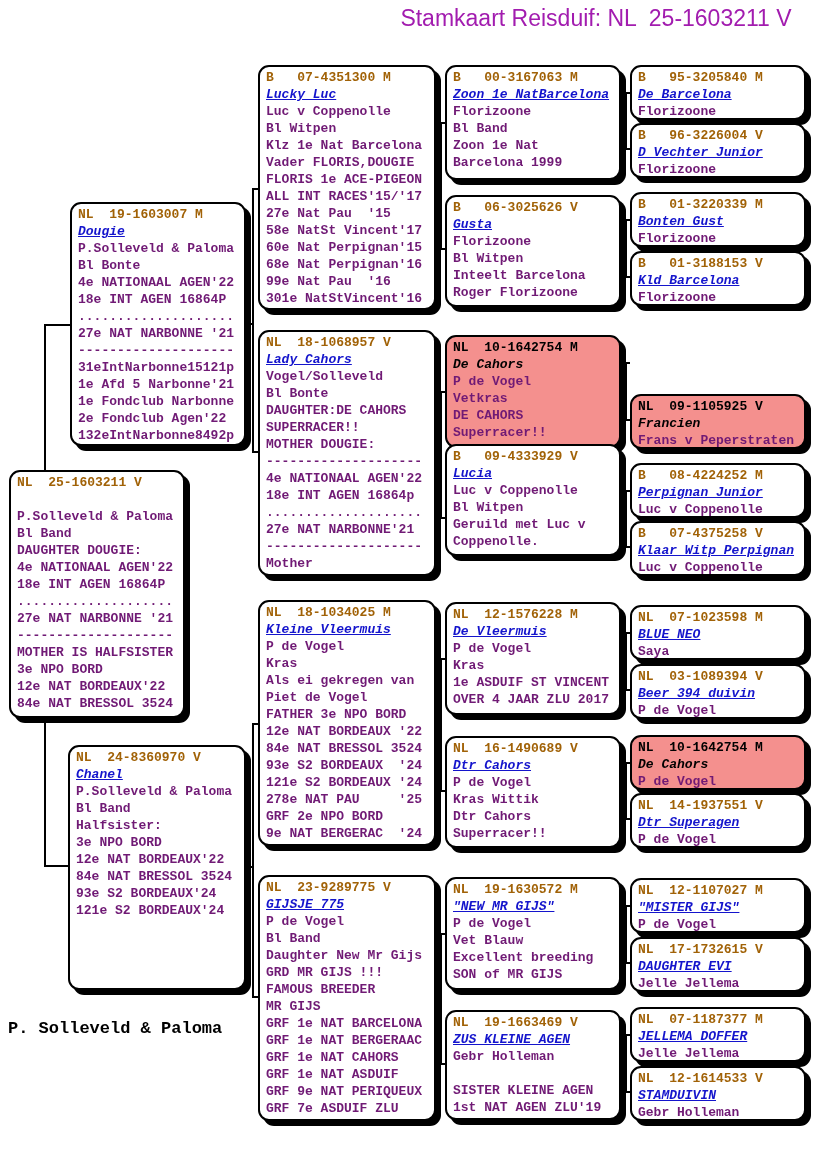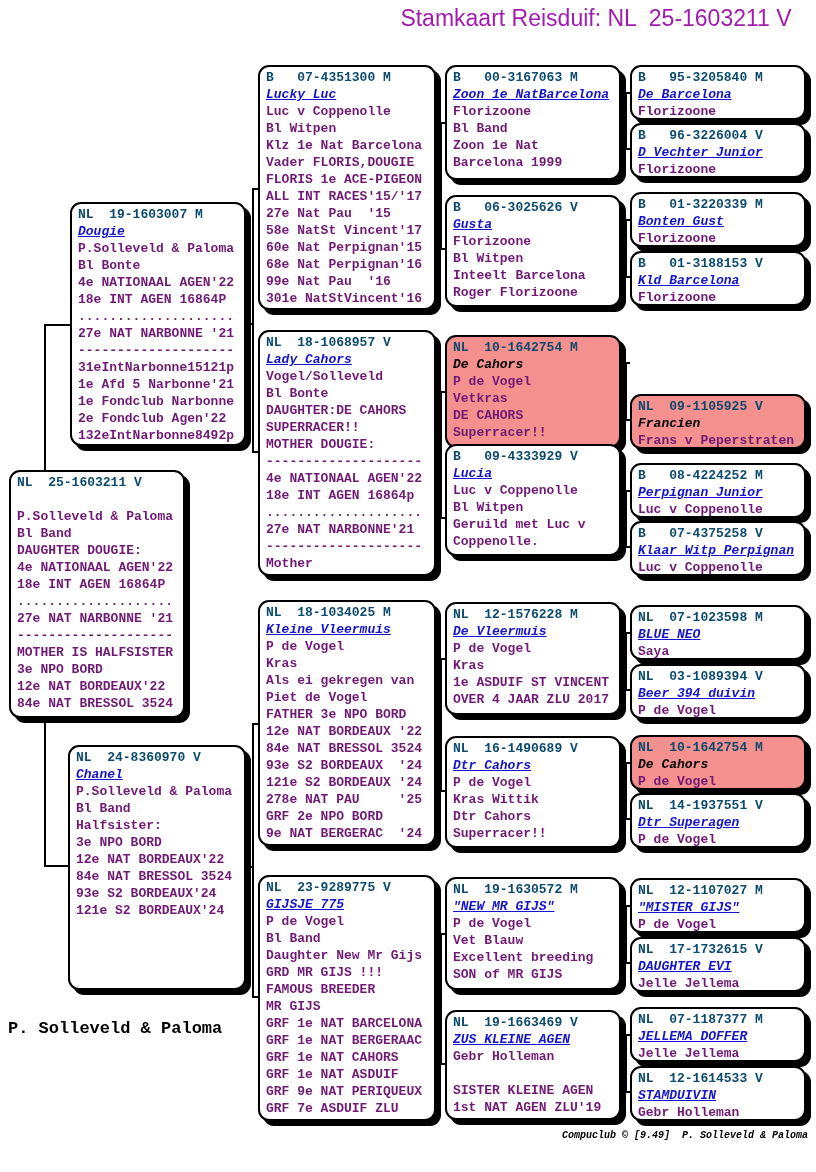--- a/index.html
+++ b/index.html
@@ -5,23 +5,23 @@
   html,body{margin:0;padding:0;background:#ffffff;}
   #card{position:relative;width:816px;height:1172px;background:#ffffff;overflow:hidden;
         font-family:"Liberation Mono","DejaVu Sans Mono",monospace;font-weight:bold;}
   #title{position:absolute;left:390px;top:5px;width:412px;text-align:center;
          font-family:"Liberation Sans","DejaVu Sans",sans-serif;font-weight:normal;
          font-size:23px;color:#a21caf;white-space:pre;}
   .pbox{position:absolute;background:#ffffff;border:2px solid #000;border-radius:11px;
         box-shadow:5px 5px 0 0 #000;padding:2px 6px;font-size:13px;line-height:17px;
         overflow:hidden;box-sizing:border-box;z-index:2;}
   .pbox.pink{background:#f4908e;}
-  .ring{color:#0c4a6e;white-space:pre;}
+  .ring{color:#a16207;white-space:pre;}
   .bname{color:#1414cc;font-style:italic;text-decoration:underline;white-space:pre;}
-  .pink .ring{color:#0c4a6e;}
+  .pink .ring{color:#000000;}
   .pink .bname{color:#000;text-decoration:none;}
   .blines{color:#701a75;white-space:pre;}
   .bracket{position:absolute;border-left:2px solid #000;border-top:2px solid #000;
            border-bottom:2px solid #000;box-sizing:border-box;z-index:1;}
   .hline{position:absolute;height:2px;background:#000;z-index:1;}
   #breeder{position:absolute;left:8px;top:1016px;width:300px;}
   #breeder-name{font-size:17px;line-height:26px;white-space:pre;}
   #breeder-address{font-size:13px;line-height:21px;white-space:pre;}
   #footer{position:absolute;right:8px;top:1130px;width:420px;text-align:right;
           font-size:10px;font-style:italic;white-space:pre;}
@@ -340,15 +340,14 @@
   <div class="pbox" style="left:630px;top:1066px;width:176px;height:55px">
     <div class="ring">NL  12-1614533 V</div>
     <div class="bname">STAMDUIVIN</div>
     <div class="blines">Gebr Holleman</div>
   </div>
 
   <div id="breeder">
     <div id="breeder-name">P. Solleveld &amp; Paloma</div>
   </div>
 
-  <div id="footer">Compuclub © [9.49]  P. Solleveld &amp; Paloma</div>
 
 </div>
 
 </body></html>

